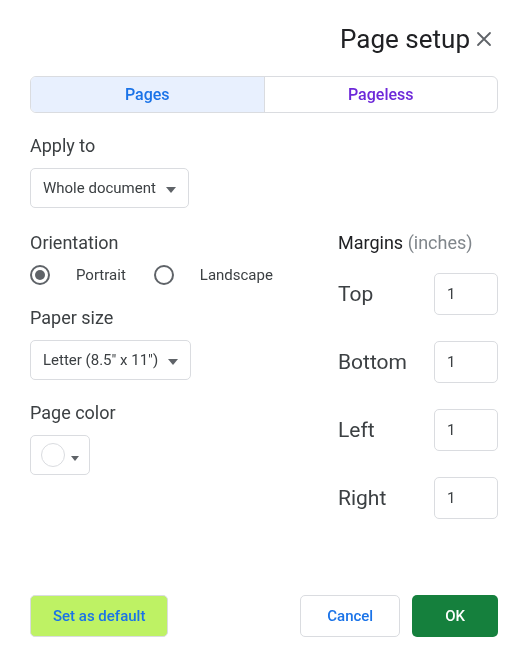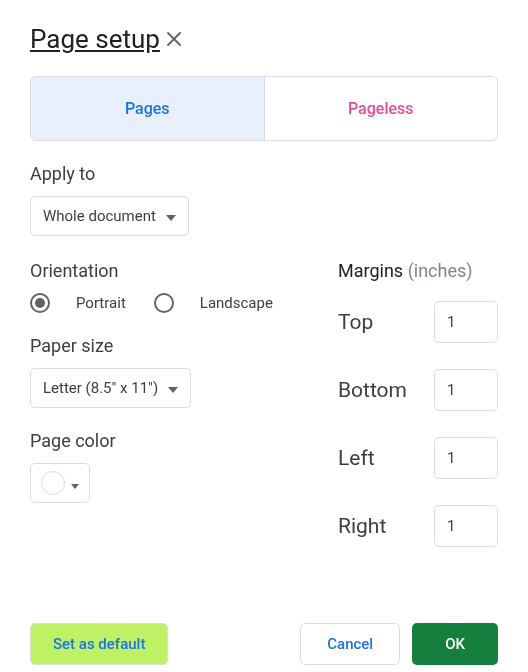--- a/index.html
+++ b/index.html
@@ -7,24 +7,23 @@
       margin: 0;
       font-family: "Google Sans", Roboto, Arial, sans-serif;
       background: #fff;
       color: #202124;
       width: 528px;
       height: 672px;
       padding: 24px 30px;
     }
     .dialog-header {
       display: flex;
-      justify-content: flex-start;
+      justify-content: flex-end;
       align-items: center;
       margin-bottom: 22px;
-      text-decoration: underline;
     }
     .dialog-title {
       font-size: 26px;
       font-weight: 400;
       color: #202124;
     }
     .close-btn {
       width: 28px;
       height: 28px;
       display: flex;
@@ -37,31 +36,31 @@
     .tabs {
       display: flex;
       border: 1px solid #dadce0;
       border-radius: 6px;
       overflow: hidden;
       margin-bottom: 22px;
     }
     .tab {
       flex: 1;
       text-align: center;
-      padding: 22px 0;
+      padding: 8px 0;
       font-size: 16px;
       font-weight: 500;
       cursor: pointer;
     }
     .tab.active {
       background: #e8f0fe;
       color: #1a73e8;
     }
     .tab:not(.active) {
-      color: #ec4899;
+      color: #6d28d9;
     }
     .tab + .tab {
       border-left: 1px solid #dadce0;
     }
     .section-label {
       font-size: 18px;
       color: #3c4043;
       margin-bottom: 12px;
       font-weight: 400;
     }

